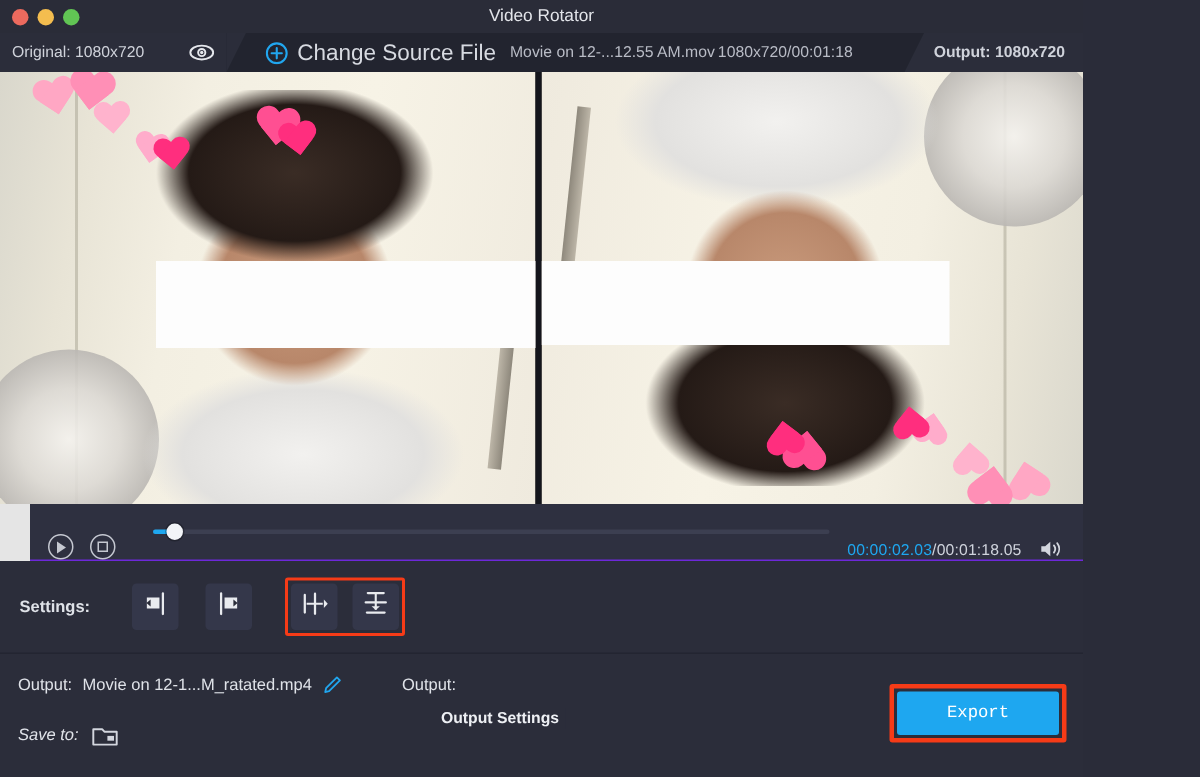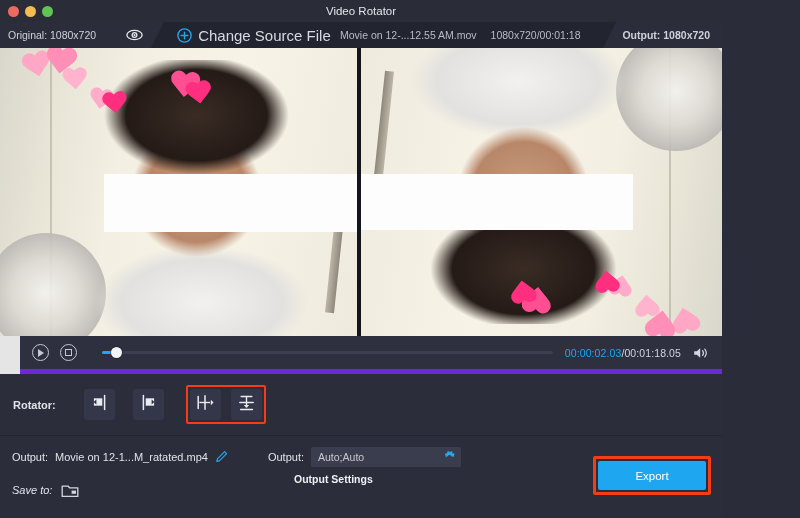--- a/index.html
+++ b/index.html
@@ -56,21 +56,21 @@
     border-top: 26px solid #2b2d3a;
     border-right: 13px solid transparent;
   }
   .orig-label { color: #cfd2da; font-size: 10.5px; white-space: nowrap; }
   .eye-btn { margin-left: 30px; margin-right: 8px; display: flex; align-items: center; cursor: pointer; }
   .tb-mid { display: flex; align-items: center; margin-left: 26px; }
   .plus-ico { margin-right: 6px; display: flex; align-items: center; }
   .change-src { color: #d7dae1; font-size: 15px; cursor: pointer; white-space: nowrap;}
   .tb-file {
     position: absolute; left: 340px; top: 0; height: 26px;
-    display: flex; align-items: center; gap: 14px;
+    display: flex; align-items: center; gap: 2px;
     color: #b9bcc6; font-size: 10.5px; white-space: nowrap;
   }
   .tb-right {
     margin-left: auto; height: 26px; display: flex; align-items: center;
     background: #2b2d3a; padding: 0 12px 0 0; position: relative;
   }
   .tb-right:before {
     content:""; position:absolute; left:-13px; top:0;
     border-bottom: 26px solid #2b2d3a;
     border-left: 13px solid transparent;
@@ -131,23 +131,23 @@
   .censor {
     position: absolute; background: #fdfdfd;
   }
   .pane-right .scene { transform: rotate(180deg); }
   .pane-right .hearts { transform: rotate(180deg); }
 
   
   .playerbar {
     flex: 0 0 38px; height: 38px;
     background: #2e3040;
-    display: flex; align-items: center;
+    display: flex; align-items: flex-end;
     padding: 0 12px;
-    border-bottom: 5px solid #6d28d9;
+    border-bottom: 1px solid #6d28d9;
     margin-left: 20px;
   }
   .circ-btn {
     width: 17px; height: 17px; border-radius: 50%;
     border: 1.4px solid #c5c8d1;
     display: flex; align-items: center; justify-content: center;
     cursor: pointer; margin-right: 11px;
   }
   .play-tri {
     width: 0; height: 0; margin-left: 1.5px;
@@ -229,21 +229,21 @@
   }
   .folder-btn { margin-left: 9px; display: flex; align-items: center; cursor: pointer; }
   .export-wrap {
     position: absolute; right: 11px; top: 20px;
     border: 3px solid #f63b17; border-radius: 2px; padding: 2px;
   }
   .export-btn {
     width: 108px; height: 29px; background: #1ea7f0;
     border: none; border-radius: 2px;
     color: #fff; font-size: 11.5px;
-    font-family: Liberation Sans, sans-serif;
+    font-family: Liberation Mono, monospace;
     cursor: pointer; display: flex; align-items: center; justify-content: center;
   }
 </style>
 </head>
 <body>
 
 <div id="app">
 
   <div class="titlebar">
     <div class="traffic">
@@ -352,21 +352,21 @@
 
     <span class="vol-btn">
       <svg width="17" height="14" viewBox="0 0 17 14">
         <path d="M1.2 5.2h2.6L7.2 2.2v9.6L3.8 8.8H1.2z" fill="#d3d6de"></path>
         <path d="M9.6 4.6a4 4 0 010 4.8M11.8 3.1a6.4 6.4 0 010 7.8" fill="none" stroke="#d3d6de" stroke-width="1.2" stroke-linecap="round"></path>
       </svg>
     </span>
   </div>
 
   <div class="rotrow">
-    <span class="rot-label">Rotator:</span>
+    <span class="rot-label">Settings:</span>
 
     <div class="rot-btn">
       <span>
         <svg width="17" height="17" viewBox="0 0 17 17">
           <path d="M13.6 1.6v13.8" stroke="#e9ebef" stroke-width="1.5" stroke-linecap="round"></path>
           <path d="M11.3 4.3H2.9v7.4h8.4z" fill="#e9ebef"></path>
           <path d="M5.4 5.6L2.6 8l2.8 2.4z" fill="#2b2d3a"></path>
         </svg>
       </span>
     </div>
@@ -410,29 +410,20 @@
     <div class="row1">
       <span class="lbl">Output:</span>
       <span class="outname">Movie on 12-1...M_ratated.mp4</span>
       <span class="pencil">
         <svg width="14" height="14" viewBox="0 0 14 14">
           <path d="M10.6 1.6l2 2-7.2 7.2-2.6.6.6-2.6z" fill="none" stroke="#21a6ef" stroke-width="1.2" stroke-linejoin="round"></path>
         </svg>
       </span>
 
       <span class="lbl out2-lbl">Output:</span>
-      <div class="autofield">
-        <span>Auto;Auto</span>
-        <span class="gear">
-          <svg width="13" height="13" viewBox="0 0 13 13">
-            <path d="M6.5 1.1l1 .3.7-.8 1.3.8-.3 1 .7.7 1-.3.8 1.3-.8.7.3 1-1.3.8-.7-.8-1 .3-.3 1H5.6l-.3-1-1-.3-.7.8-1.3-.8.3-1-.8-.7.8-1.3 1 .3.7-.7-.3-1 1.3-.8.7.8z" fill="#21a6ef"></path>
-            <circle cx="6.5" cy="6.5" r="1.9" fill="#3a3d4e"></circle>
-          </svg>
-        </span>
-      </div>
       <span class="tooltip">Output Settings</span>
     </div>
 
     <div class="row2">
       <span class="lbl">Save to:</span>
       <span class="folder-btn">
         <svg width="18" height="15" viewBox="0 0 18 15">
           <path d="M1.2 3.2h6l1.4 1.6h8.2v8.6H1.2z" fill="none" stroke="#d3d6de" stroke-width="1.3" stroke-linejoin="round"></path>
           <rect x="10.6" y="7.6" width="4.4" height="3.2" fill="#d3d6de"></rect>
         </svg>

